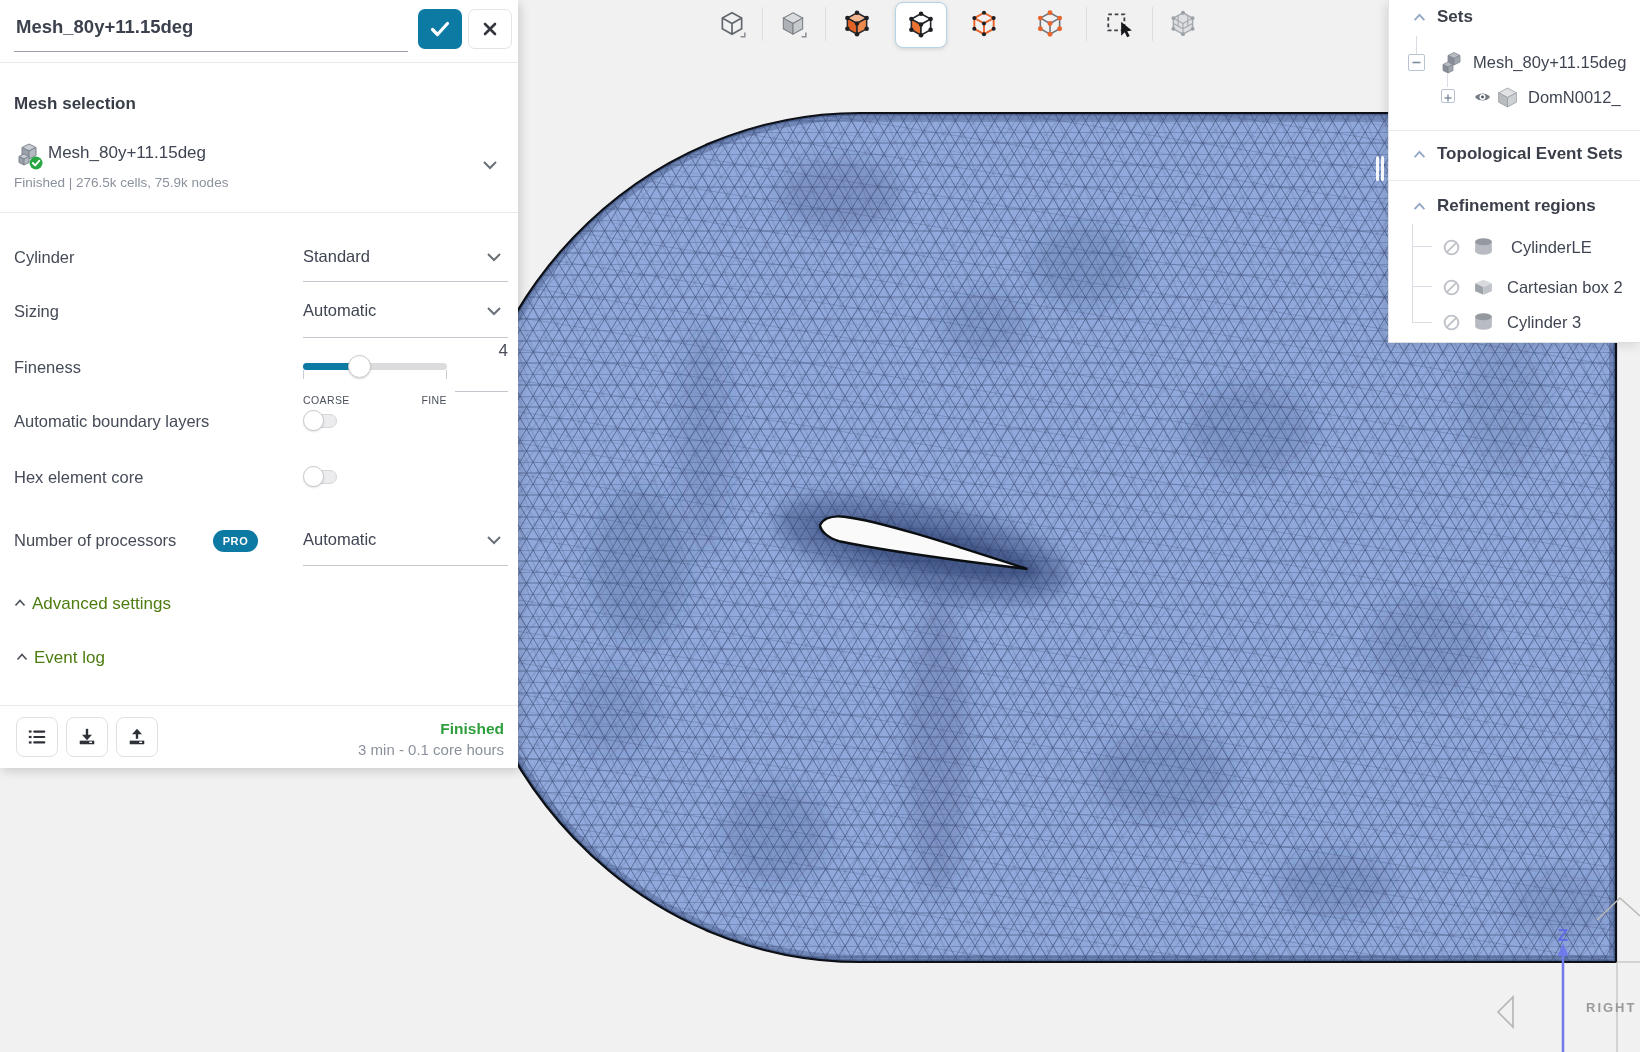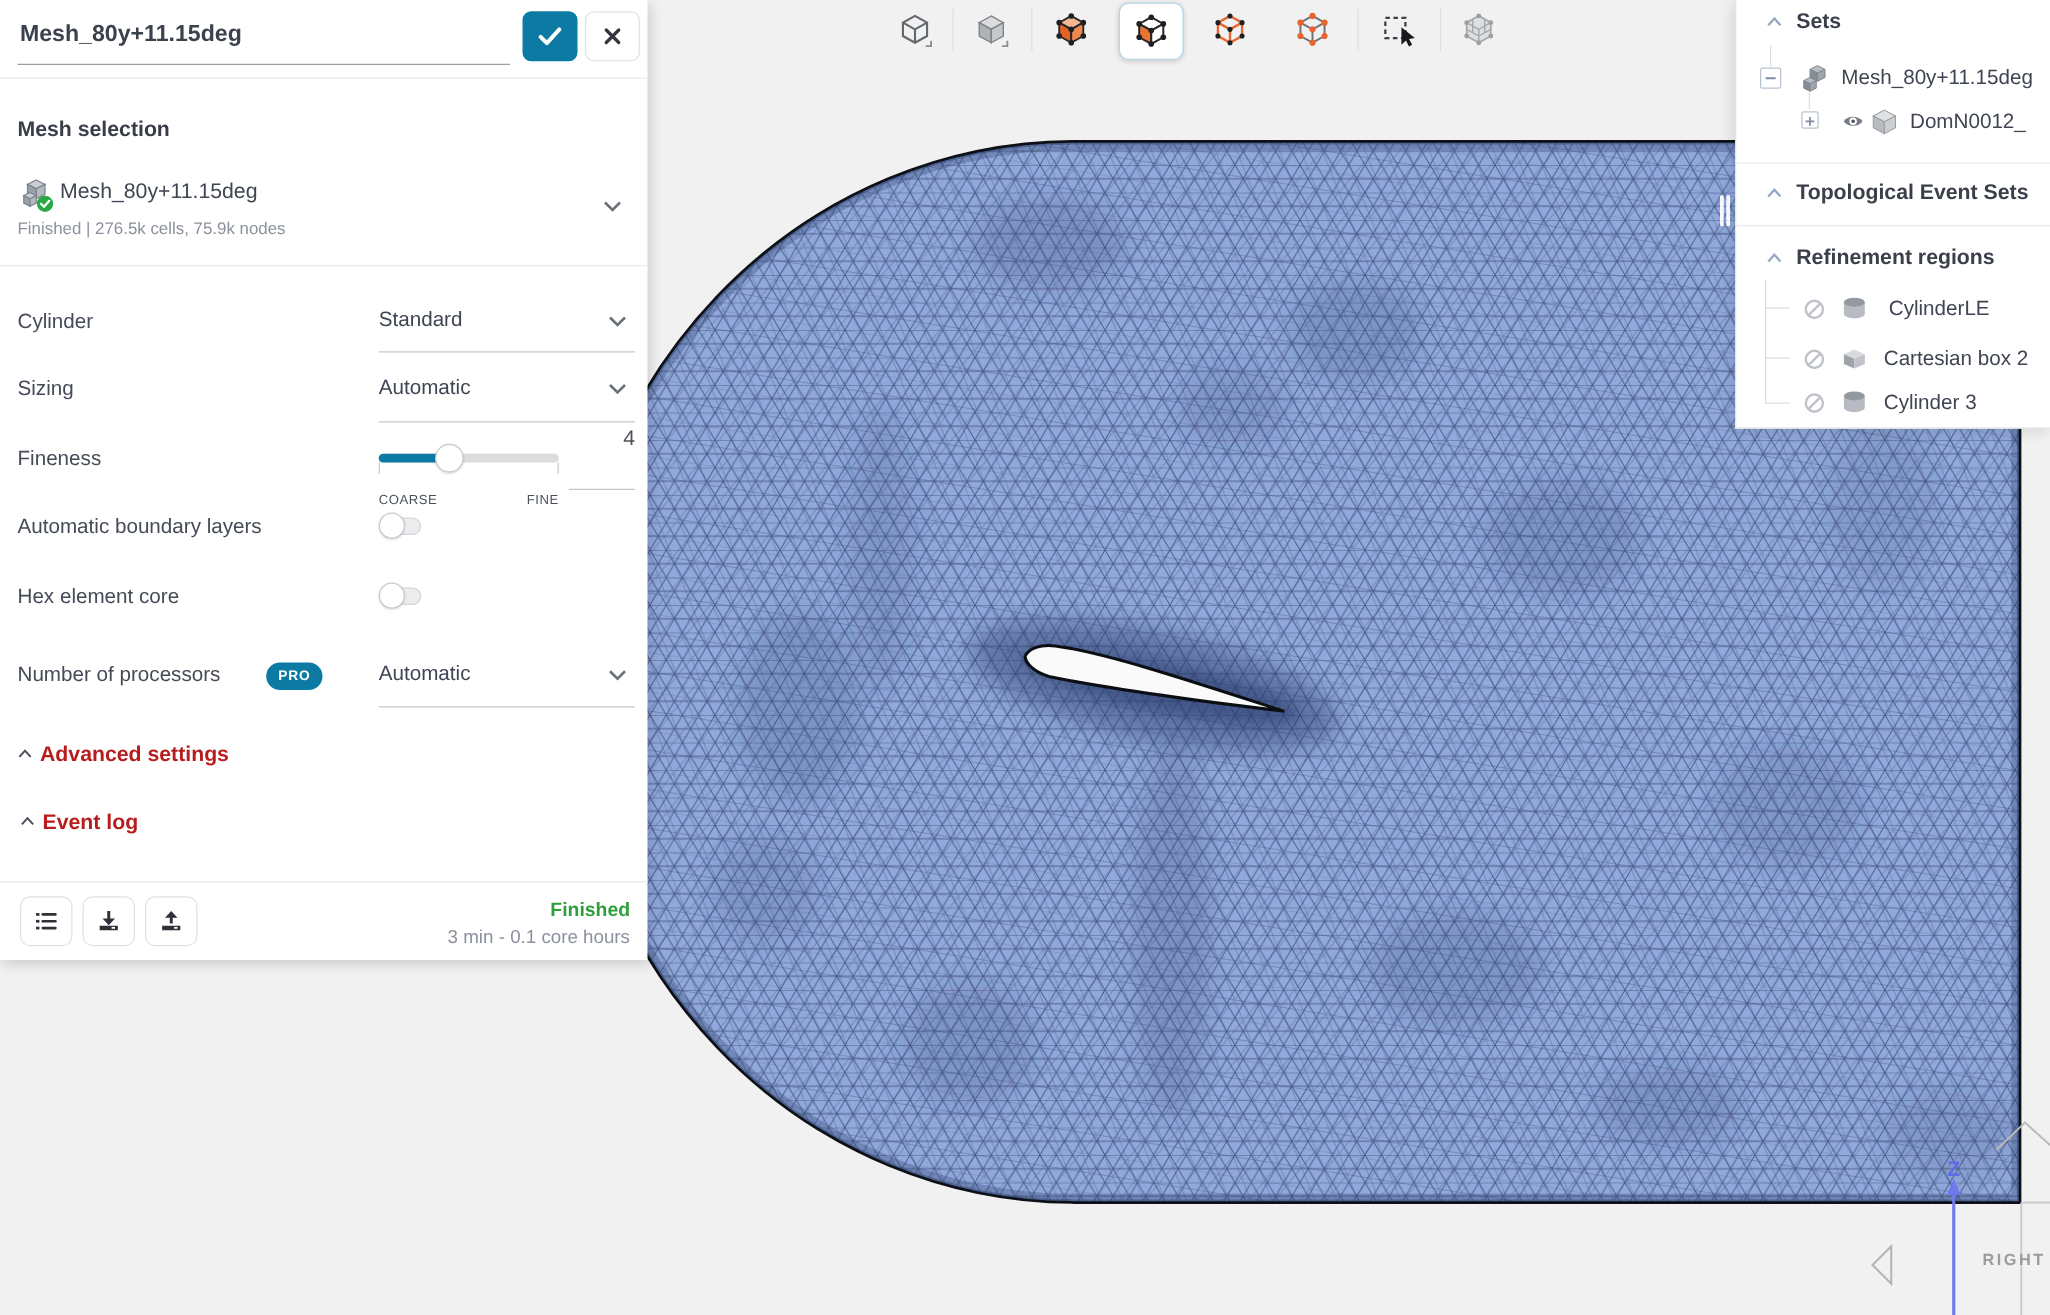--- a/index.html
+++ b/index.html
@@ -39,21 +39,21 @@
   .toggle{position:absolute;left:303px;width:36px;height:22px;cursor:pointer;}
   .toggle .track{position:absolute;left:8px;top:4px;width:26px;height:14px;border-radius:8px;
                  background:#ececee;border:1px solid #d4d6da;box-sizing:border-box;}
   .toggle .knob{position:absolute;left:0;top:0;width:21px;height:21px;border-radius:50%;
                 background:#fff;border:1.5px solid #c6c9cd;box-sizing:border-box;
                 box-shadow:0 1px 2px rgba(0,0,0,.12);}
   .pro-badge{position:absolute;left:213px;top:530px;width:45px;height:22px;border-radius:11px;
              background:#0d7aa3;color:#fff;font-size:11px;font-weight:700;letter-spacing:.6px;
              display:flex;align-items:center;justify-content:center;}
   .collapse-caret{position:absolute;width:12px;height:8px;}
-  .collapse-label{position:absolute;font-size:17px;font-weight:700;color:#b91c1c;}
+  .collapse-label{position:absolute;font-size:17px;font-weight:400;color:#4d7c0f;}
   .slider{position:absolute;left:303px;top:360px;width:144px;height:14px;cursor:pointer;}
   .slider .track{position:absolute;left:0;top:3px;width:144px;height:7px;border-radius:4px;background:#dcdcde;}
   .slider .fill{position:absolute;left:0;top:3px;width:48px;height:7px;border-radius:4px 0 0 4px;background:#0d7aa3;}
   .slider .knob{position:absolute;left:45px;top:-5px;width:23px;height:23px;border-radius:50%;
                 background:#fff;border:1.5px solid #c9c9c9;box-sizing:border-box;box-shadow:0 1px 2px rgba(0,0,0,.15);}
   .slider .tick{position:absolute;top:10px;width:1px;height:9px;background:#c9ccd1;}
   .minmax{position:absolute;top:382px;font-size:10.5px;letter-spacing:.4px;color:#4a505b;margin-top:12px;}
   .fineness-val{position:absolute;left:440px;top:341px;width:68px;text-align:right;
                 font-size:17px;color:#4a4f59;}
   .fineness-underline{position:absolute;left:455px;top:391px;width:53px;height:0;border-bottom:1px solid #c3c7cd;}

